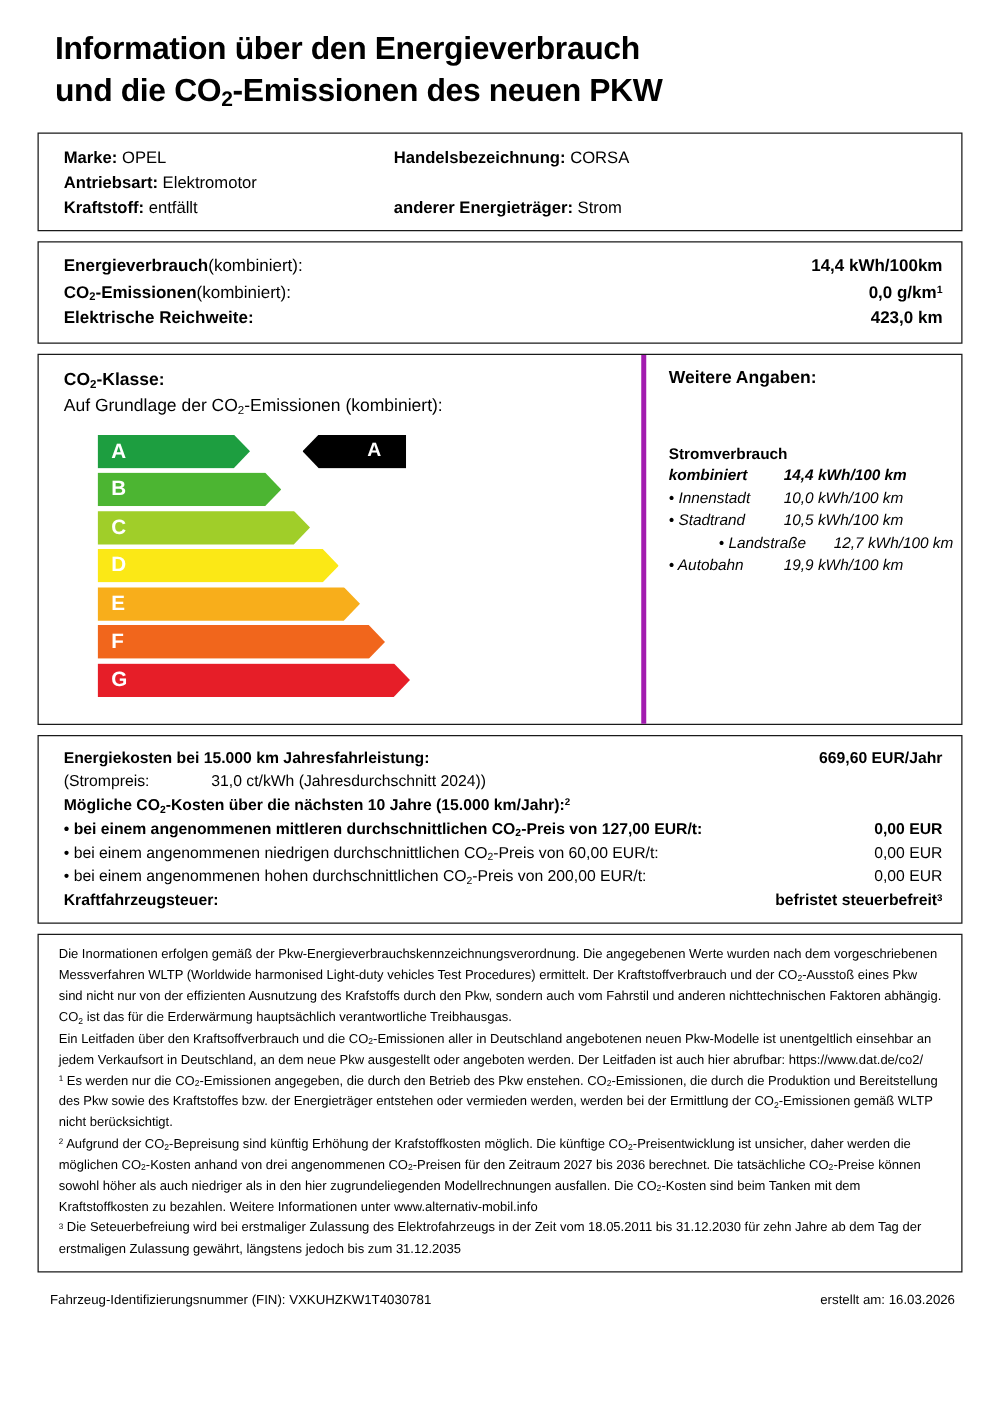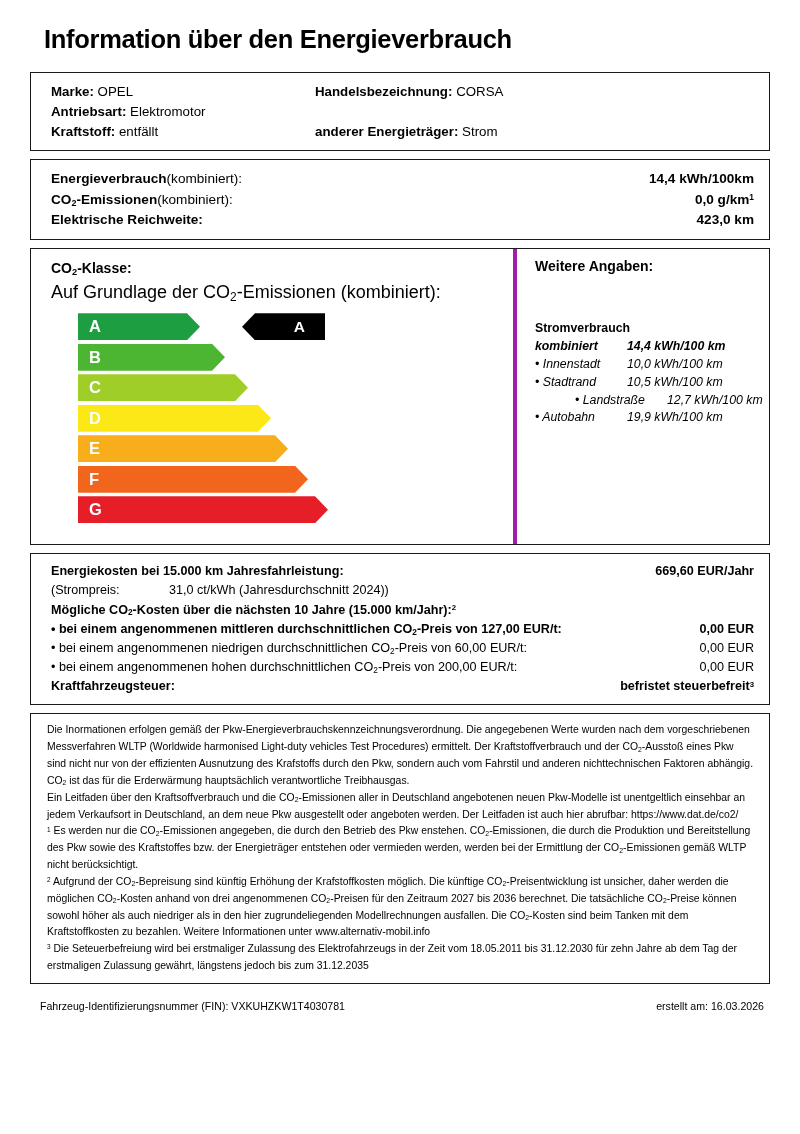--- a/index.html
+++ b/index.html
@@ -77,21 +77,21 @@
   }
   .co2left {
     width: 486px;
     flex: none;
     border-right: 4px solid #a21caf;
     padding: 9px 0 4px 20px;
     box-sizing: border-box;
     position: relative;
   }
   .co2head { font-size: 14px; font-weight: bold; line-height: 1.5; }
-  .co2sub { font-size: 18px; font-weight: normal; line-height: 1.5; }
+  .co2sub { font-size: 14px; font-weight: normal; line-height: 1.5; }
 
   .bars {
     position: absolute;
     left: 47px;
     top: 64px;
   }
   .bar {
     height: 27px;
     margin-bottom: 3.5px;
     position: relative;
@@ -171,20 +171,21 @@
     gap: 32px;
   }
 </style>
 </head>
 <body>
 
 <div class="page">
 
   <h1 class="title">
     <span>Information über den Energieverbrauch</span>
+    <span class="l2"><span>und die CO</span><sub>2</sub><span>-Emissionen des neuen PKW</span></span>
   </h1>
 
   <div class="box ident">
     <div class="row">
       <div class="col-l">
         <span class="lbl">Marke:</span>
         <span class="val">OPEL</span>
       </div>
       <div class="col-r">
         <span class="lbl">Handelsbezeichnung:</span>

